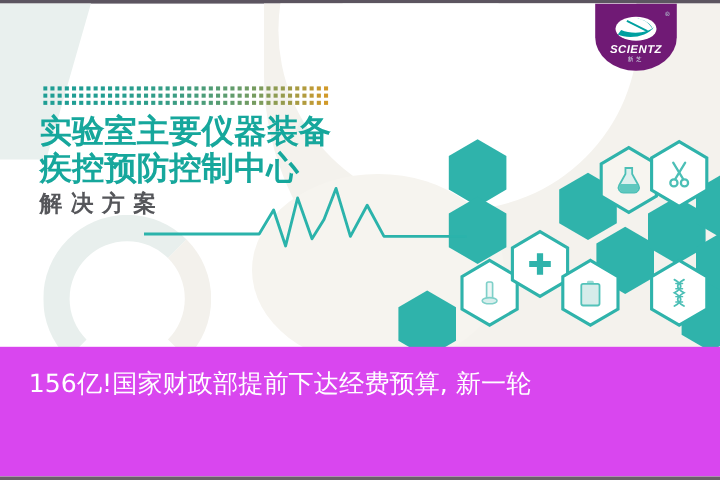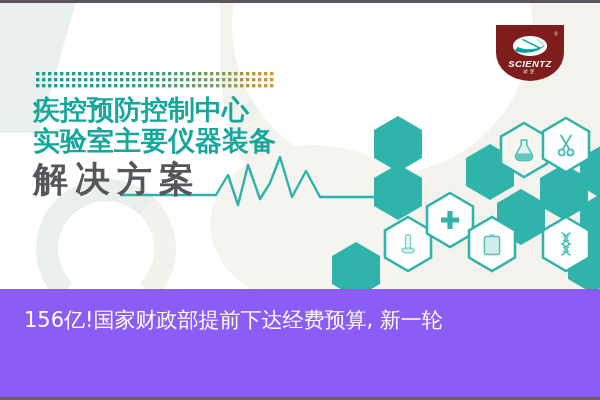--- a/index.html
+++ b/index.html
@@ -71,29 +71,28 @@
   
   .logo-wrap {
     position:absolute;
     right:36px; top:0;
     width:68px; height:56px;
     z-index:12;
   }
   .logo-badge {
     position:relative;
     width:100%; height:100%;
-    background:#7f1d1d;
+    background:#701a75;
     border-bottom-left-radius:34px 28px;
     border-bottom-right-radius:34px 28px;
     display:flex;
     flex-direction:column;
     align-items:center;
     justify-content:center;
     padding-top:3px;
-    margin-top:22px;
   }
   .logo-emblem { width:38px; height:24px; display:block; }
   .logo-word {
     font-size:9.5px;
     font-weight:bold;
     font-style:italic;
     color:#ffffff;
     letter-spacing:.4px;
     line-height:1;
     margin-top:1px;
@@ -156,32 +155,32 @@
     font-weight:bold;
     line-height:1.13;
     white-space:nowrap;
   }
   .hl-1, .hl-2 {
     font-size:27px;
     color:#16a79c;
     letter-spacing:0px;
   }
   .hl-3 {
-    font-size:35px;
+    font-size:19px;
     color:#55565a;
     letter-spacing:7px;
     margin-top:4px;
   }
 
   
   .banner {
     position:absolute;
     left:0; right:0; bottom:0;
     height:108px;
-    background:#8b5cf6;
+    background:#d946ef;
     z-index:20;
     padding:17px 24px 0 24px;
   }
   .banner-line {
     font-family:"DejaVu Sans","Liberation Sans",sans-serif;
     font-size:21px;
     color:#ffffff;
     line-height:1.42;
     white-space:nowrap;
     letter-spacing:0px;
@@ -452,22 +451,22 @@
         <rect x="204" y="13" width="3.4" height="3.4" fill="rgb(159,155,72)"></rect>
         <rect x="210" y="13" width="3.4" height="3.4" fill="rgb(168,155,66)"></rect>
         <rect x="216" y="13" width="3.4" height="3.4" fill="rgb(178,155,61)"></rect>
         <rect x="222" y="13" width="3.4" height="3.4" fill="rgb(188,154,55)"></rect>
         <rect x="228" y="13" width="3.4" height="3.4" fill="rgb(198,154,48)"></rect>
         <rect x="234" y="13" width="3.4" height="3.4" fill="rgb(209,154,42)"></rect>
       </svg>
   </div>
 
   <div class="headline">
+    <div class="hl-line hl-2">实验室主要仪器装备</div>
     <div class="hl-line hl-1">疾控预防控制中心</div>
-    <div class="hl-line hl-2">实验室主要仪器装备</div>
     <div class="hl-line hl-3">解决方案</div>
   </div>
 
   <div class="logo-wrap">
     <div class="logo-badge">
       <span class="logo-r">®</span>
       <svg class="logo-emblem" viewBox="0 0 40 24">
         <ellipse cx="20" cy="12" rx="18" ry="10.5" fill="#ffffff"></ellipse>
         <path d="M4 17 C12 21, 30 20, 36 10 C31 16, 16 17, 7 13 Z" fill="#00a0a0"></path>
         <path d="M12 5 L30 14" stroke="#00a0a0" stroke-width="1.6" fill="none"></path>

